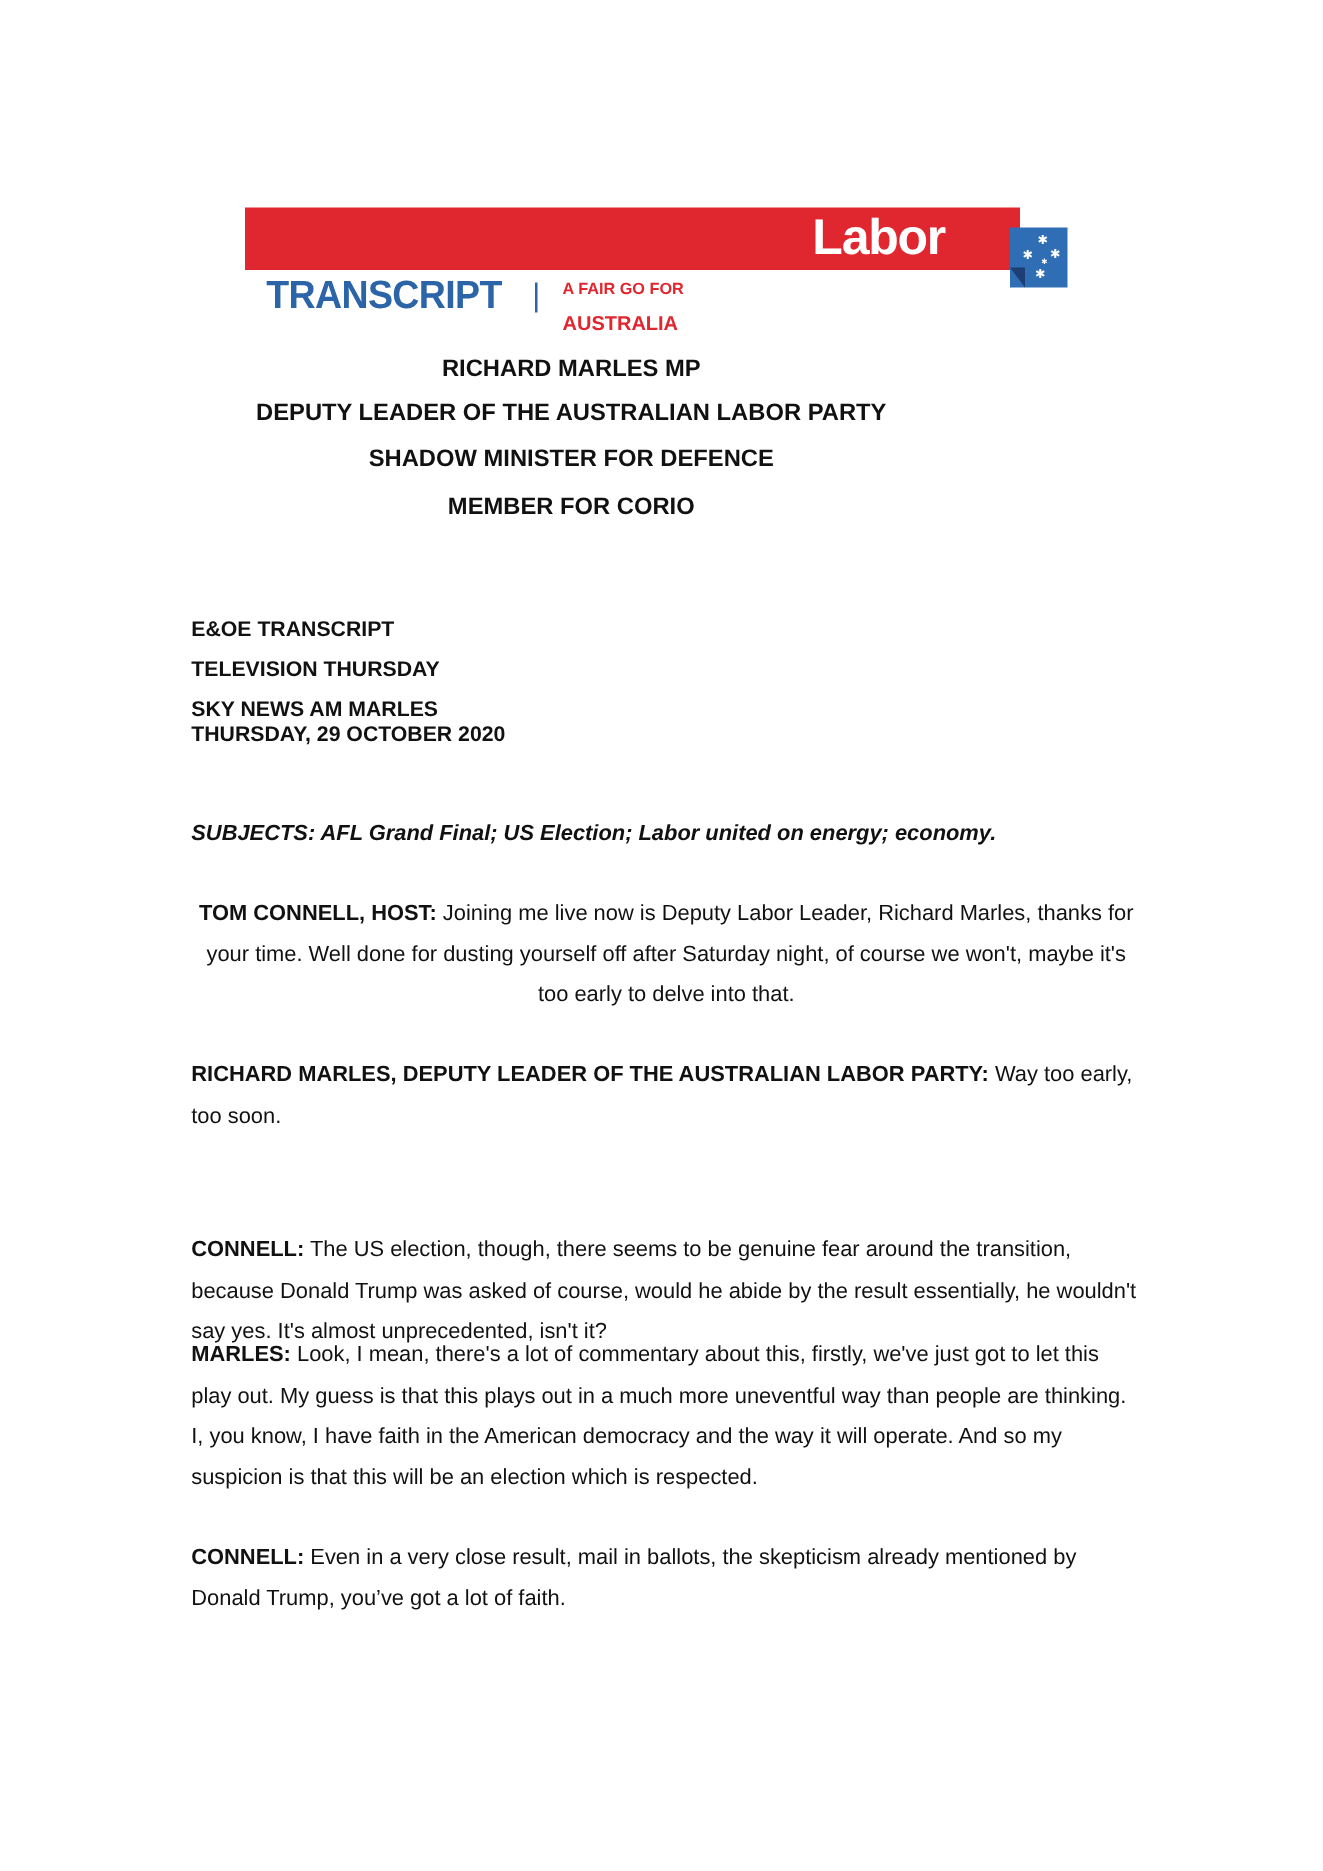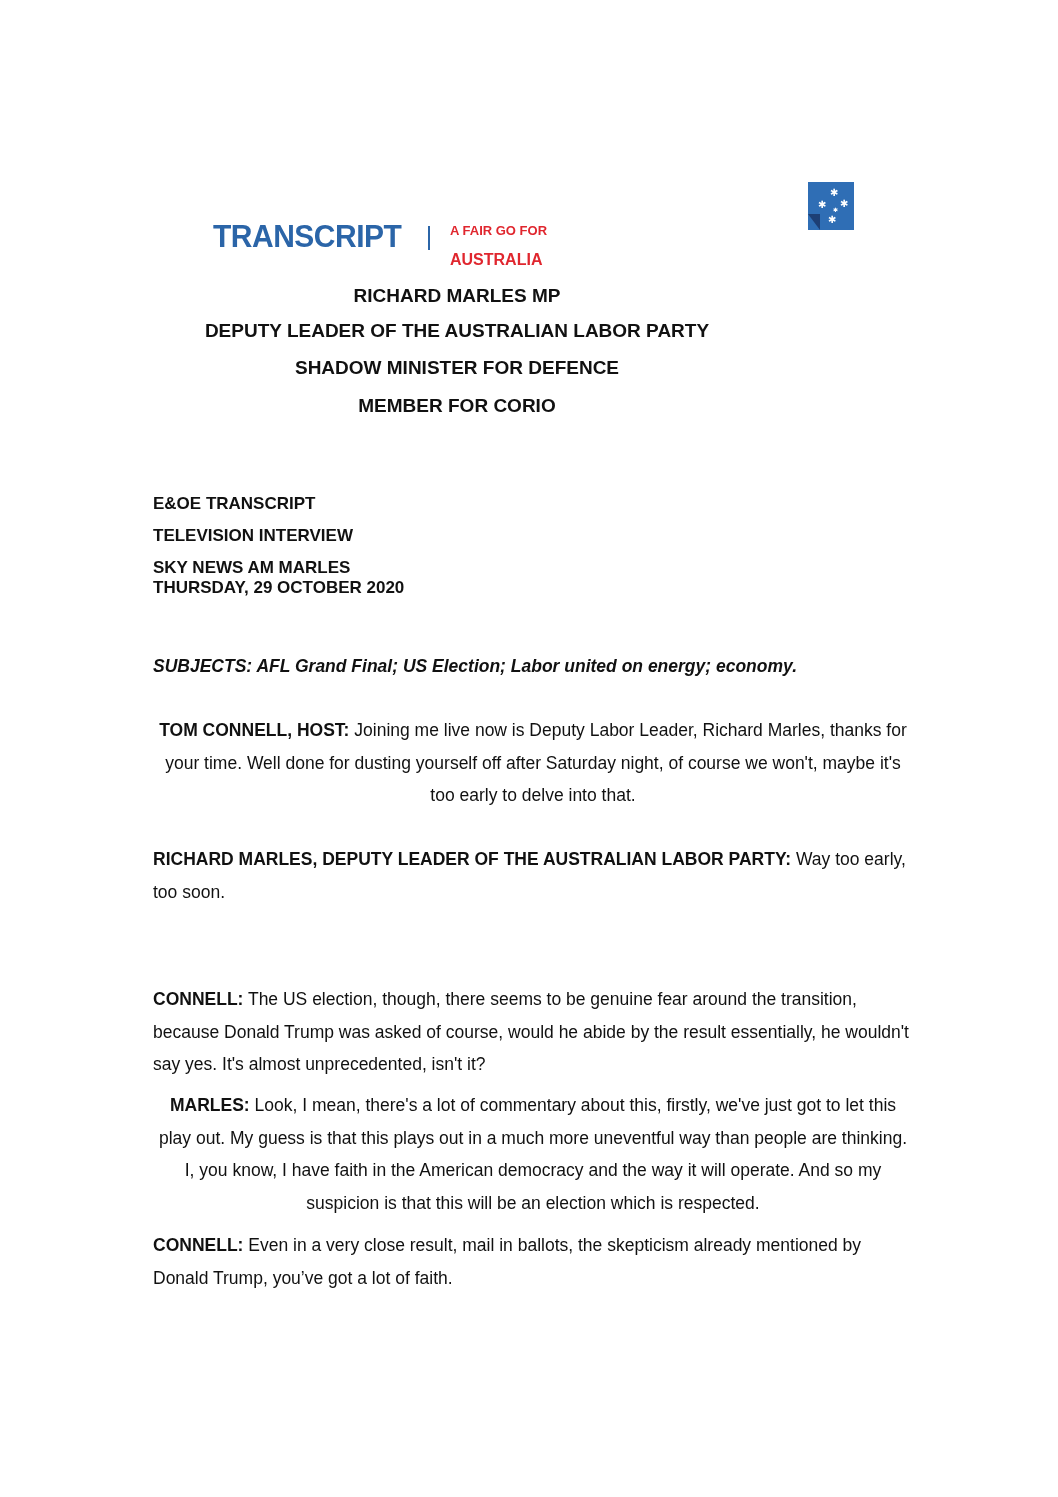--- a/index.html
+++ b/index.html
@@ -23,20 +23,23 @@
              font-size: 19px; }
   .meta { position: absolute; left: 153px; font-weight: bold; font-size: 17px; }
   .para { position: absolute; left: 153px; width: 760px; font-size: 17.5px; line-height: 32.5px; }
   .para b { font-weight: bold; }
   .subjects { font-style: italic; font-weight: bold; }
 </style>
 </head>
 <body>
 
 <div class="banner">
+  <div class="redbar">
+    <span class="labor-word">Labor</span>
+  </div>
   <div class="flag">
     <span class="star" style="left:22px;top:6px;">✱</span>
     <span class="star" style="left:10px;top:18px;">✱</span>
     <span class="star" style="left:32px;top:17px;">✱</span>
     <span class="star" style="left:25px;top:23px;font-size:6px;">✱</span>
     <span class="star" style="left:20px;top:33px;">✱</span>
   </div>
   <div class="flag-fold"></div>
   <span class="transcript">TRANSCRIPT</span>
   <div class="divider"></div>
@@ -45,33 +48,33 @@
     <div class="big">AUSTRALIA</div>
   </div>
 </div>
 
 <div class="heading" style="top:285px;">RICHARD MARLES MP</div>
 <div class="heading" style="top:320px;">DEPUTY LEADER OF THE AUSTRALIAN LABOR PARTY</div>
 <div class="heading" style="top:357px;">SHADOW MINISTER FOR DEFENCE</div>
 <div class="heading" style="top:395px;">MEMBER FOR CORIO</div>
 
 <div class="meta" style="top:494px;">E&amp;OE TRANSCRIPT</div>
-<div class="meta" style="top:526px;">TELEVISION INTERVIEW</div>
+<div class="meta" style="top:526px;">TELEVISION THURSDAY</div>
 <div class="meta" style="top:558px;">SKY NEWS AM MARLES</div>
 <div class="meta" style="top:578px;">THURSDAY, 29 OCTOBER 2020</div>
 
 <div class="para subjects" style="top:650px;">SUBJECTS: AFL Grand Final; US Election; Labor united on energy; economy.</div>
 
 <div class="para" style="top:714px;text-align:center;">
   <b>TOM CONNELL, HOST:</b><span> Joining me live now is Deputy Labor Leader, Richard Marles, thanks for your time. Well done for dusting yourself off after Saturday night, of course we won't, maybe it's too early to delve into that.</span>
 </div>
 <div class="para" style="top:843px;">
   <b>RICHARD MARLES, DEPUTY LEADER OF THE AUSTRALIAN LABOR PARTY:</b><span> Way too early, too soon.</span>
 </div>
 <div class="para" style="top:939px;margin-top:44px;">
   <b>CONNELL:</b><span> The US election, though, there seems to be genuine fear around the transition, because Donald Trump was asked of course, would he abide by the result essentially, he wouldn't say yes. It's almost unprecedented, isn't it?</span>
 </div>
-<div class="para" style="top:1089px;text-align:center;">
+<div class="para" style="top:1067px;">
   <b>MARLES:</b><span> Look, I mean, there's a lot of commentary about this, firstly, we've just got to let this play out. My guess is that this plays out in a much more uneventful way than people are thinking. I, you know, I have faith in the American democracy and the way it will operate. And so my suspicion is that this will be an election which is respected.</span>
 </div>
 <div class="para" style="top:1229px;">
   <b>CONNELL:</b><span> Even in a very close result, mail in ballots, the skepticism already mentioned by Donald Trump, you’ve got a lot of faith.</span>
 </div>
 
 </body></html>

